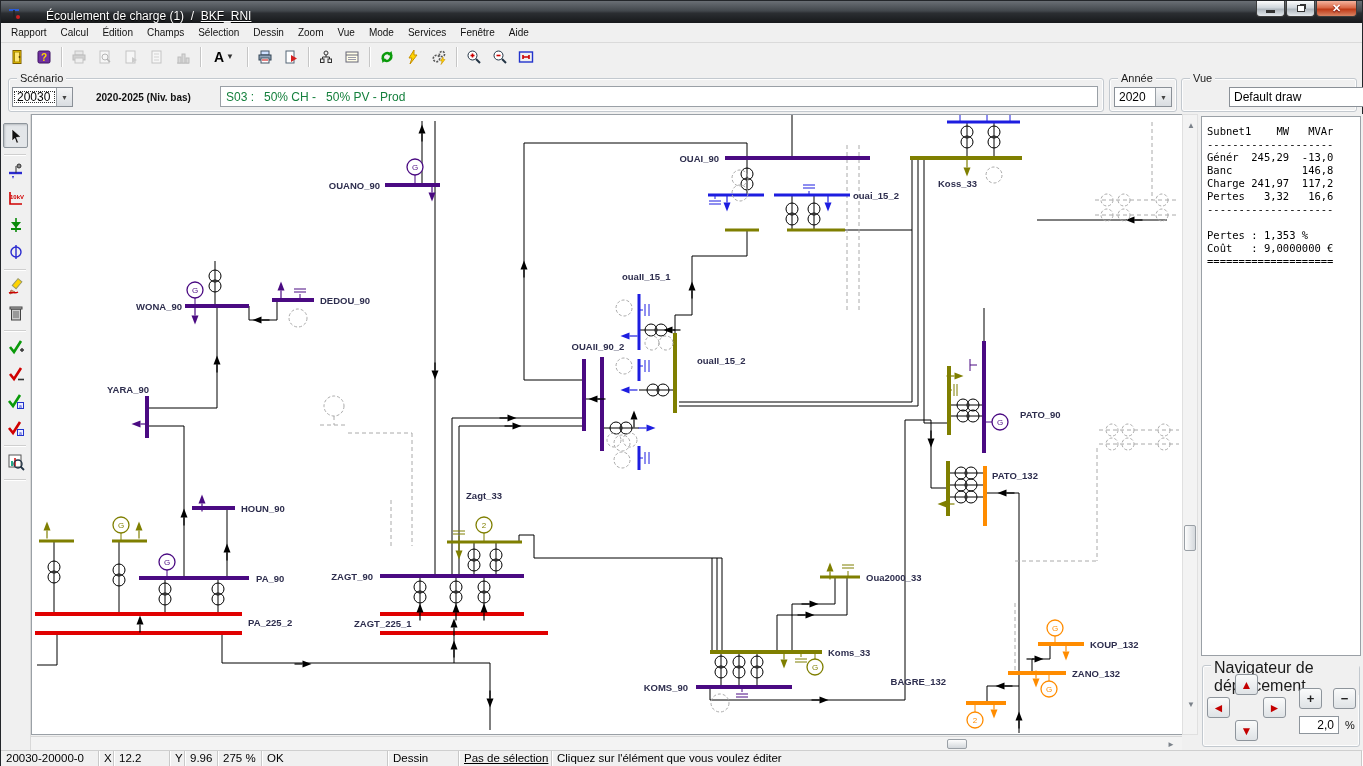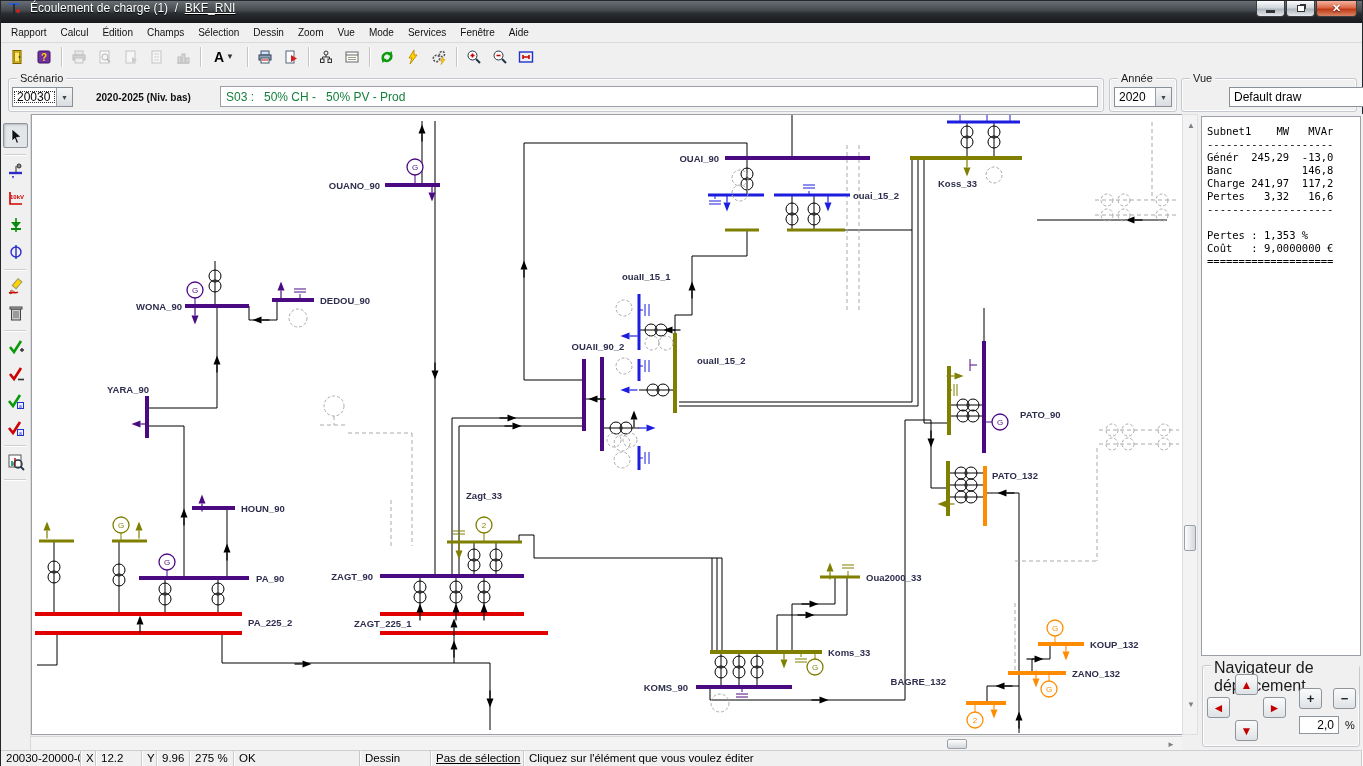--- a/index.html
+++ b/index.html
@@ -2,21 +2,21 @@
 <html><head>
 <meta charset="utf-8">
 <style>
   * { margin:0; padding:0; box-sizing:border-box; }
   html,body { width:1363px; height:766px; background:#e8e8e8; font-family:"Liberation Sans",sans-serif; overflow:hidden; }
   .win { position:relative; width:1363px; height:766px; background:#f0f0f0; border:1px solid #23262a; }
 
   
   .titlebar { position:absolute; left:0; top:0; width:100%; height:22px;
     background:linear-gradient(#6a6f75 0%, #42474c 45%, #2b2e32 55%, #17191b 100%);
-    display:flex; align-items:flex-start; color:#fff; font-size:12px; }
+    display:flex; align-items:flex-end; color:#fff; font-size:12px;gap:16px; }
   .appicon { width:18px; height:16px; margin:0 6px 0 5px; display:inline-flex; }
   .title { flex:0 1 auto; text-shadow:0 1px 1px #000; white-space:pre; }
   .title .udoc { text-decoration:underline; }
   .winbtns { position:absolute; right:5px; top:0; display:flex; }
   .wbtn { width:29px; height:16px; border:1px solid #3c3c3c; border-top:none; border-radius:0 0 4px 4px;
     background:linear-gradient(#fdfdfd,#cfd6dc 45%,#aeb6bd 55%,#e6eaee); margin-left:1px;
     display:flex; align-items:center; justify-content:center; position:relative; cursor:default; }
   .wbtn.close { width:41px; background:linear-gradient(#f5b39e,#d96847 45%,#bf3a17 55%,#d98565); }
   .glyph-min { width:9px; height:3px; background:#333; margin-top:6px; }
   .glyph-restore { width:8px; height:7px; border:1px solid #333; background:#fff; box-shadow:2px -2px 0 -1px #333; }
@@ -837,23 +837,23 @@
         </div>
       <div class="nbtn pm" style="left:130px;top:22px;">
           <span>−</span>
         </div>
       <input class="zoomfield" style="left: 96px; top: 50px;" value="2,0">
       <span class="pct" style="left:142px;top:53px;">%</span>
     </div>
   </div>
 
   <div class="statusbar" id="statusbar">
-      <div class="scell" style="width: 80px; text-align: center;">20030-20000-0</div>
+      <div class="scell" style="width: 98px;">20030-20000-0</div>
       <div class="scell" style="width: 15px;">X</div>
-      <div class="scell" style="width: 46px;">12.2</div>
+      <div class="scell" style="width: 56px;">12.2</div>
       <div class="scell" style="width: 15px;">Y</div>
       <div class="scell" style="width: 33px;">9.96</div>
       <div class="scell" style="width: 44px;">275 %</div>
       <div class="scell" style="width: 126px;">OK</div>
       <div class="scell" style="width: 71px;">Dessin</div>
       <div class="scell" style="width: 93px; text-decoration: underline;">Pas de sélection</div>
       <div class="scell" style="flex: 1 1 0%;">Cliquez sur l'élément que vous voulez éditer</div>
     </div>
 
 </div>

